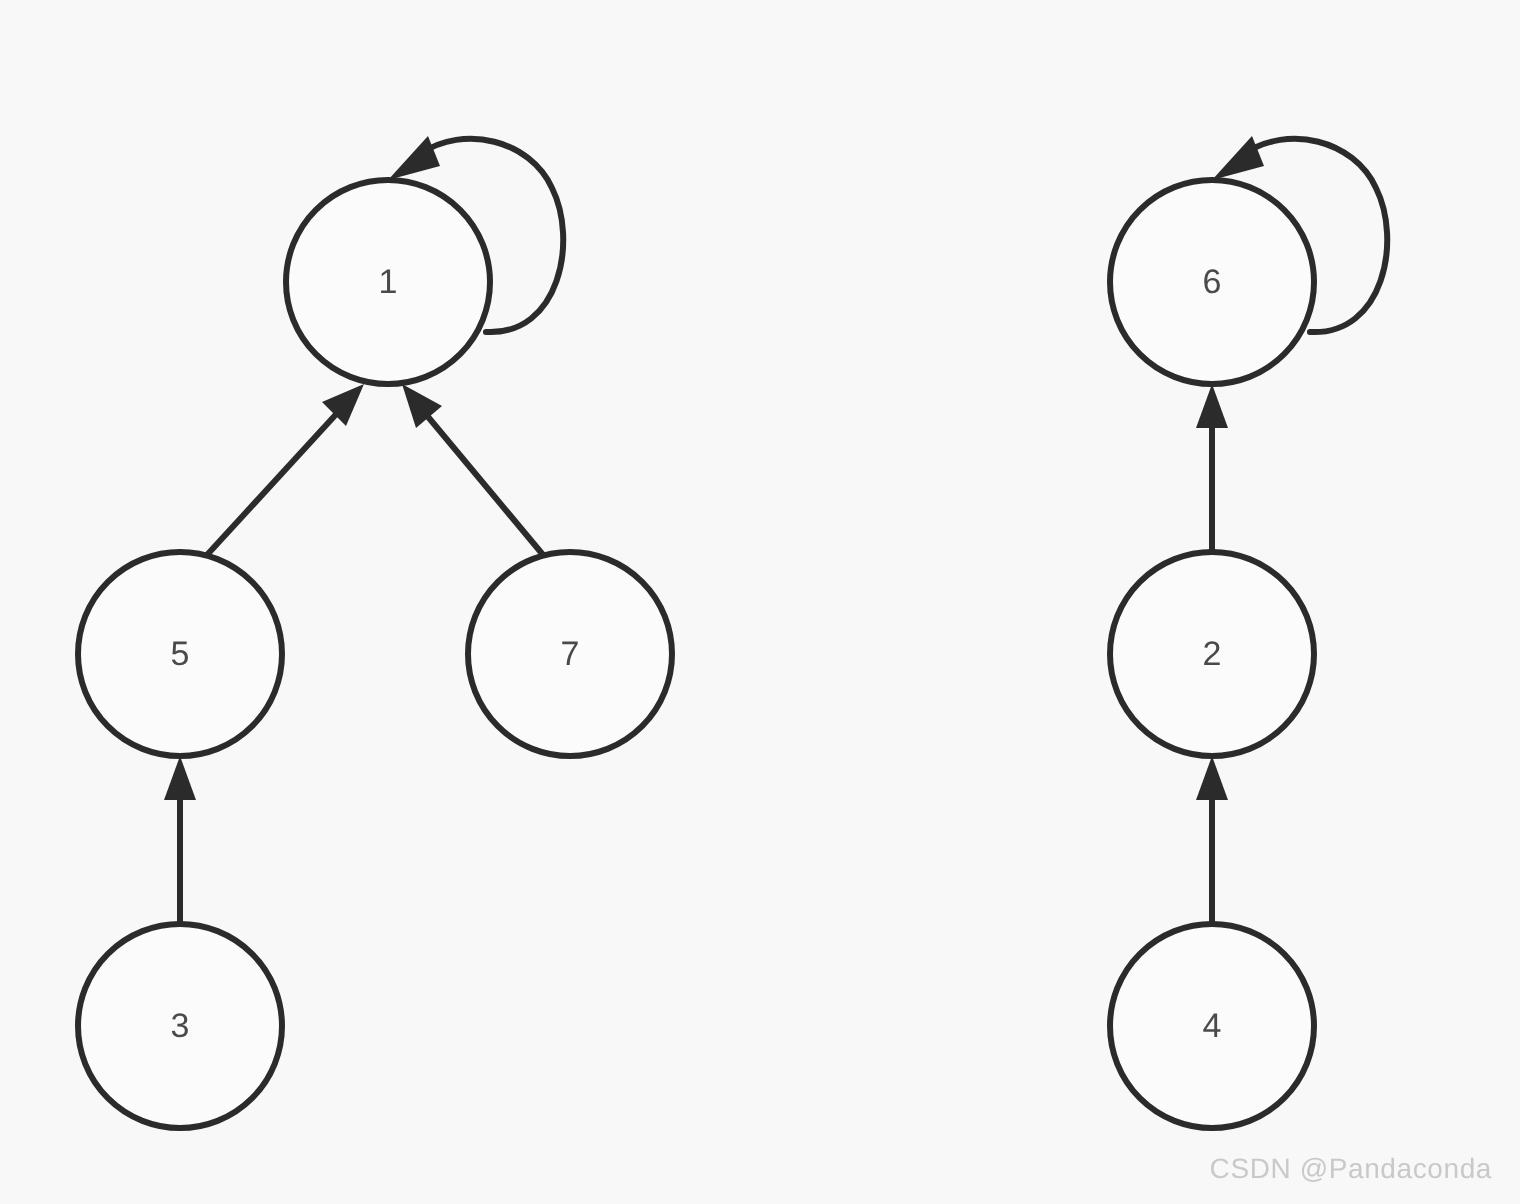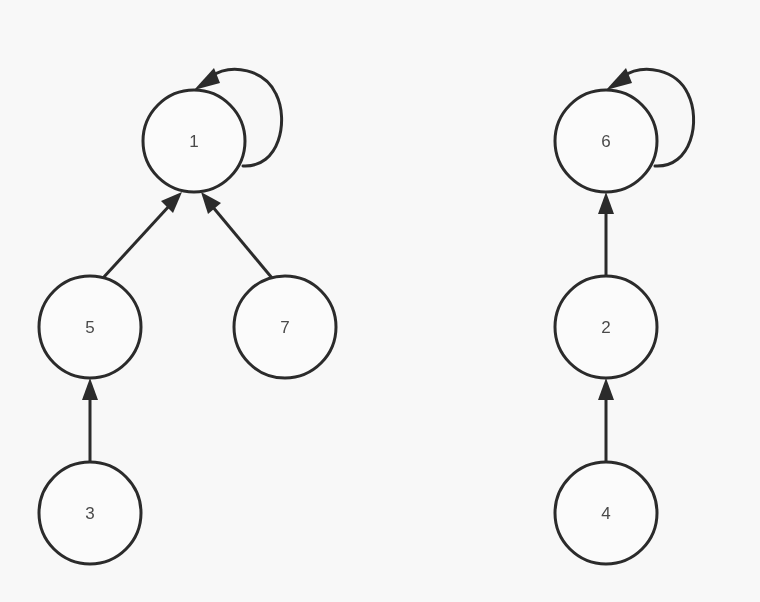--- a/index.html
+++ b/index.html
@@ -136,14 +136,15 @@
       <text class="node-label" x="606" y="327">2</text>
     </g>
 
     <g>
       <circle class="node-circle" cx="606" cy="513" r="51"></circle>
       <text class="node-label" x="606" y="513">4</text>
     </g>
 
   </svg>
 
+  <div class="watermark">CSDN @Pandaconda</div>
 
 </div>
 
 </body></html>

